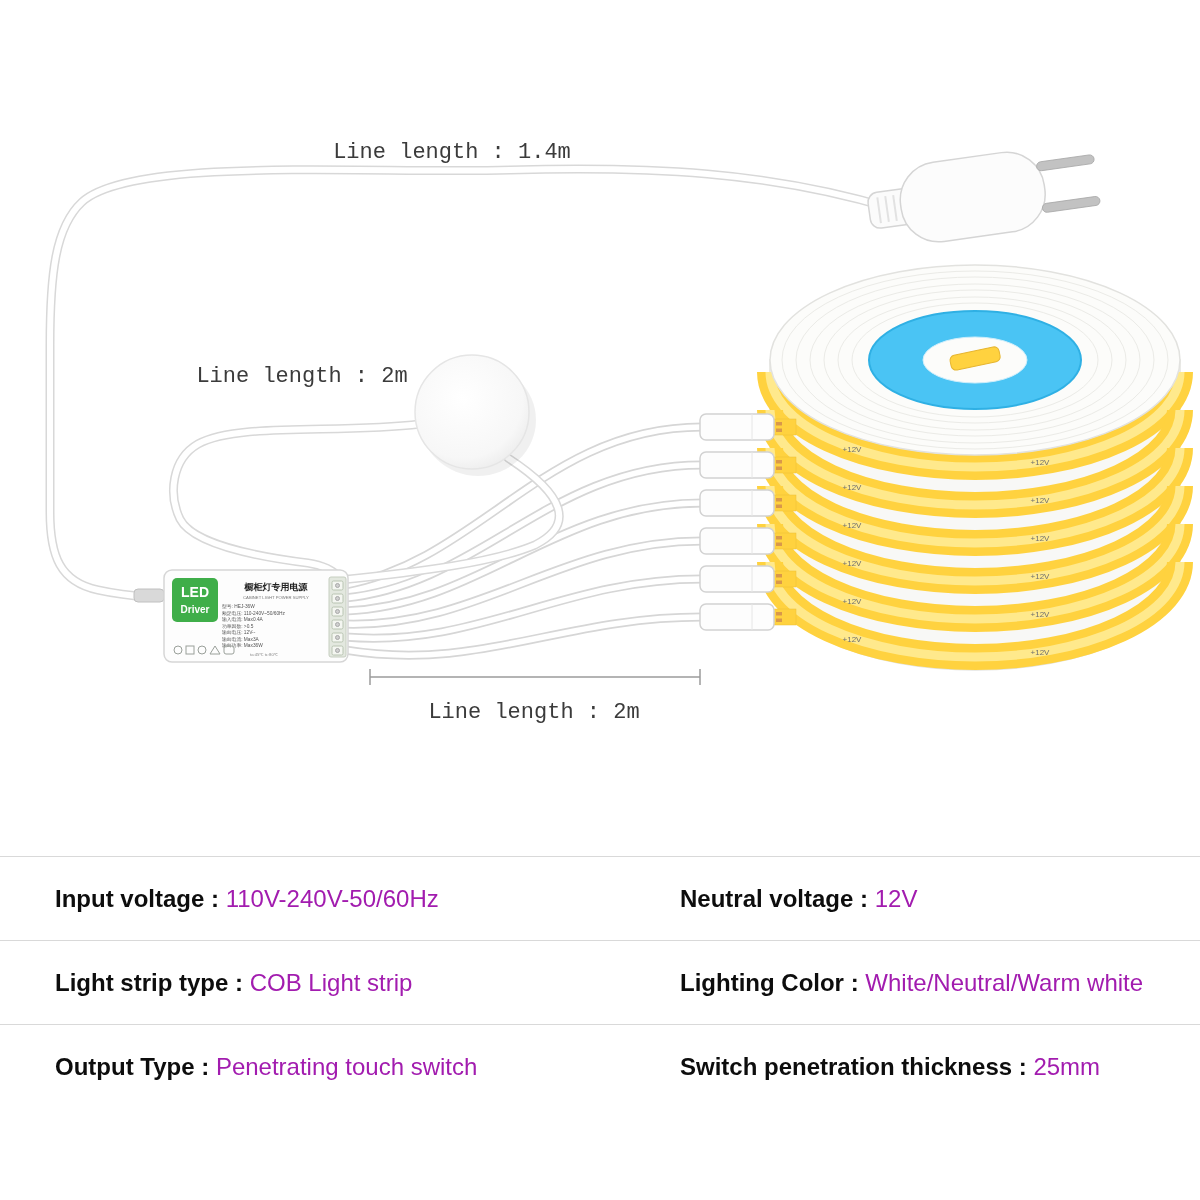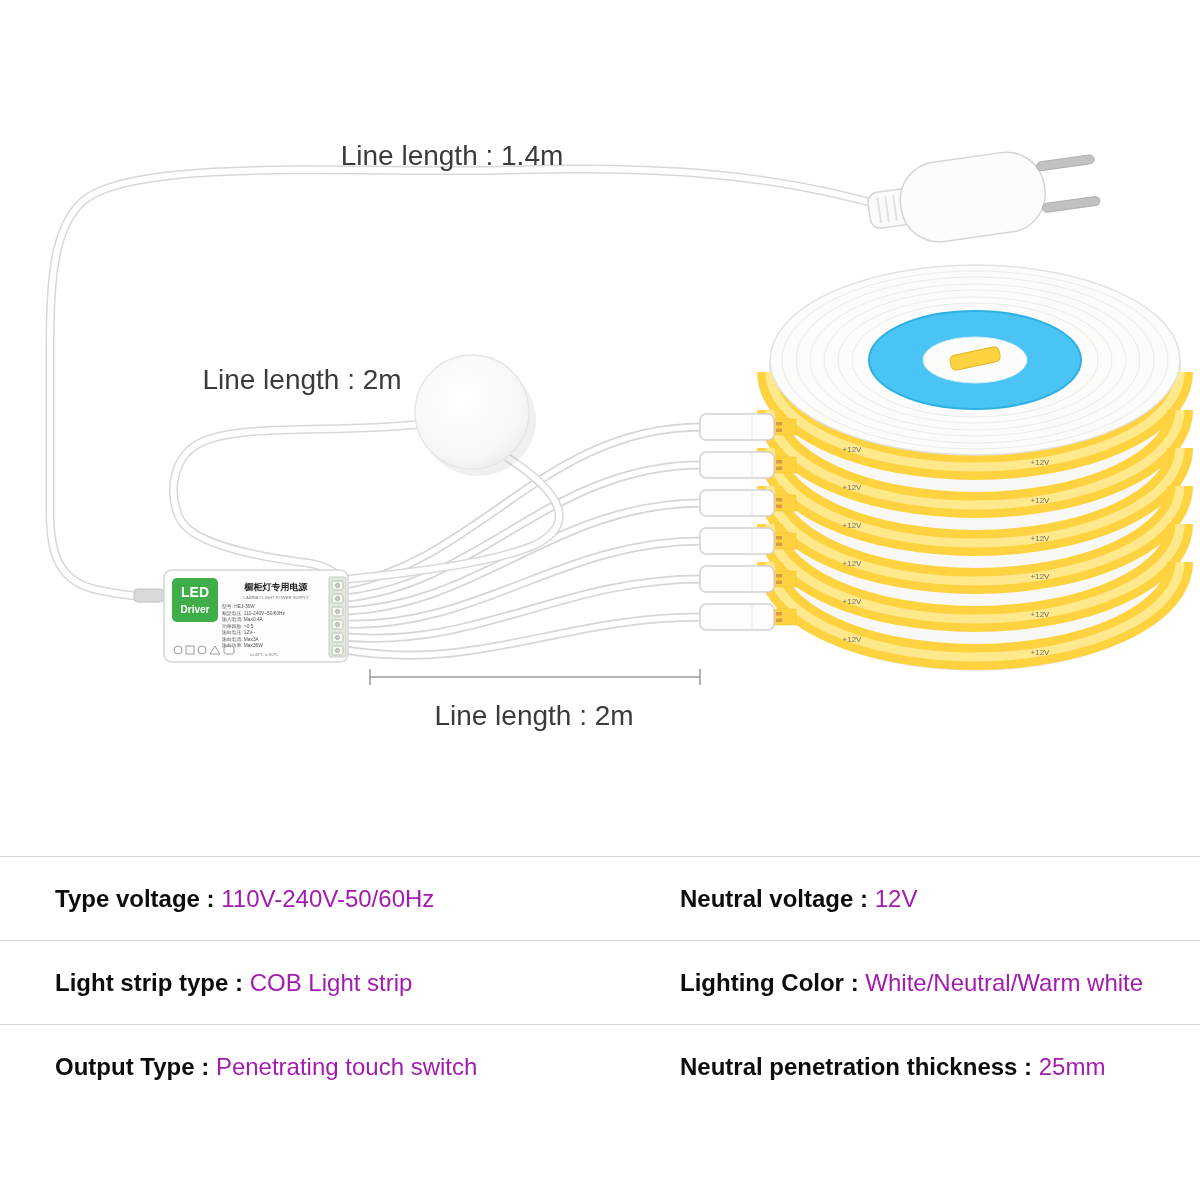--- a/index.html
+++ b/index.html
@@ -1,19 +1,19 @@
 <!DOCTYPE html>
 <html><head>
 <meta charset="utf-8">
 <style>
   html,body{margin:0;padding:0;background:#fff;}
   body{font-family:"Liberation Sans",sans-serif;}
   .stage{position:relative;width:1200px;height:1200px;background:#fff;overflow:hidden;}
   svg{font-family:"Liberation Sans",sans-serif;}
-  .diagram-label{position:absolute;font-size:28px;color:#3b3b3b;text-align:center;white-space:nowrap;}
+  .diagram-label{position:absolute;font-size:22px;color:#3b3b3b;text-align:center;white-space:nowrap;font-family:Liberation Mono, monospace;}
   .spec-row{position:absolute;left:0;width:1200px;height:84px;border-top:1px solid #d9d9d9;}
   .spec-cell{position:absolute;top:50%;transform:translateY(-50%);font-size:24px;white-space:nowrap;}
   .cell-left{left:55px;}
   .cell-right{left:680px;}
   .spec-label{font-weight:bold;color:#0d0d0d;}
   .spec-sep{font-weight:bold;color:#0d0d0d;}
   .spec-value{color:#a21caf;}
 </style>
 </head>
 <body>
@@ -205,38 +205,38 @@
   </svg>
 
   
   <div class="diagram-label" style="left:292px;top:140px;width:320px;">Line length : 1.4m</div>
   <div class="diagram-label" style="left:152px;top:364px;width:300px;">Line length : 2m</div>
   <div class="diagram-label" style="left:384px;top:700px;width:300px;">Line length : 2m</div>
 
   
   <div class="spec-row" style="top:856px;">
     <div class="spec-cell cell-left">
-      <span class="spec-label">Type voltage</span><span class="spec-sep"> : </span><span class="spec-value">110V-240V-50/60Hz</span>
+      <span class="spec-label">Input voltage</span><span class="spec-sep"> : </span><span class="spec-value">110V-240V-50/60Hz</span>
     </div>
     <div class="spec-cell cell-right">
       <span class="spec-label">Neutral voltage</span><span class="spec-sep"> : </span><span class="spec-value">12V</span>
     </div>
   </div>
 
   <div class="spec-row" style="top:940px;">
     <div class="spec-cell cell-left">
       <span class="spec-label">Light strip type</span><span class="spec-sep"> : </span><span class="spec-value">COB Light strip</span>
     </div>
     <div class="spec-cell cell-right">
       <span class="spec-label">Lighting Color</span><span class="spec-sep"> : </span><span class="spec-value">White/Neutral/Warm white</span>
     </div>
   </div>
 
   <div class="spec-row" style="top:1024px;">
     <div class="spec-cell cell-left">
       <span class="spec-label">Output Type</span><span class="spec-sep"> : </span><span class="spec-value">Penetrating touch switch</span>
     </div>
     <div class="spec-cell cell-right">
-      <span class="spec-label">Neutral penetration thickness</span><span class="spec-sep"> : </span><span class="spec-value">25mm</span>
+      <span class="spec-label">Switch penetration thickness</span><span class="spec-sep"> : </span><span class="spec-value">25mm</span>
     </div>
   </div>
 
 </div>
 
 </body></html>

